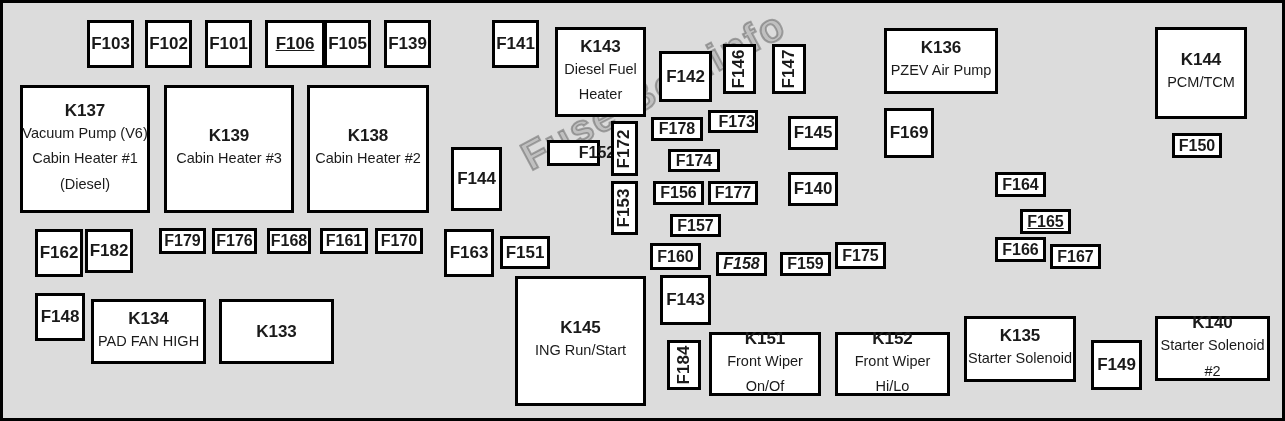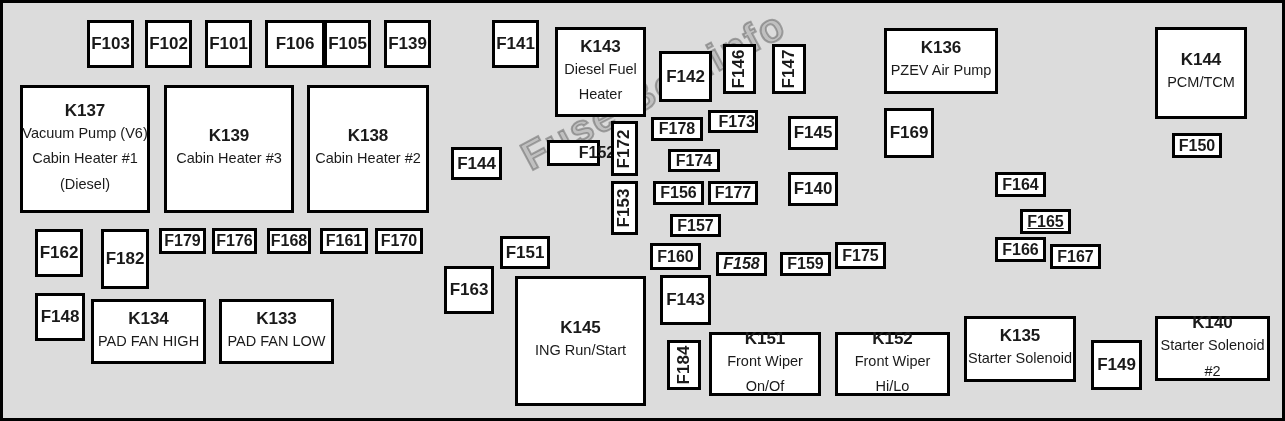--- a/index.html
+++ b/index.html
@@ -66,21 +66,21 @@
   <div id="boxes-layer">
       <div class="box" style="left: 84px; top: 17px; width: 47px; height: 48px;">
         <div class="title">F103</div>
       </div>
       <div class="box" style="left: 142px; top: 17px; width: 47px; height: 48px;">
         <div class="title">F102</div>
       </div>
       <div class="box" style="left: 202px; top: 17px; width: 47px; height: 48px;">
         <div class="title">F101</div>
       </div>
-      <div class="box" style="left: 262px; top: 17px; width: 60px; height: 48px;">
+      <div class="box" style="left: 262px; top: 17px; width: 60px; height: 48px; text-decoration: underline;">
         <div class="title">F106</div>
       </div>
       <div class="box" style="left: 321px; top: 17px; width: 47px; height: 48px;">
         <div class="title">F105</div>
       </div>
       <div class="box" style="left: 381px; top: 17px; width: 47px; height: 48px;">
         <div class="title">F139</div>
       </div>
       <div class="box" style="left: 441px; top: 17px; width: 47px; height: 48px; margin-left: 48px;">
         <div class="title">F141</div>
@@ -120,21 +120,21 @@
       </div>
       <div class="box vertical" style="left: 769px; top: 41px; width: 34px; height: 50px;">
         <div class="title">F147</div>
       </div>
       <div class="box" style="left: 881px; top: 105px; width: 50px; height: 50px;">
         <div class="title">F169</div>
       </div>
       <div class="box small" style="left: 1169px; top: 130px; width: 50px; height: 25px;">
         <div class="title">F150</div>
       </div>
-      <div class="box" style="left: 448px; top: 144px; width: 51px; height: 33px;">
+      <div class="box" style="left: 448px; top: 144px; width: 51px; height: 64px;">
         <div class="title">F144</div>
       </div>
       <div class="box small" style="left: 544px; top: 137px; width: 52px; height: 26px; padding-left: 47px;">
         <div class="title">F152</div>
       </div>
       <div class="box vertical" style="left: 608px; top: 118px; width: 27px; height: 55px;">
         <div class="title">F172</div>
       </div>
       <div class="box vertical" style="left: 608px; top: 178px; width: 27px; height: 54px;">
         <div class="title">F153</div>
@@ -171,39 +171,39 @@
       </div>
       <div class="box small" style="left: 992px; top: 234px; width: 51px; height: 25px;">
         <div class="title">F166</div>
       </div>
       <div class="box small" style="left: 1047px; top: 241px; width: 51px; height: 25px;">
         <div class="title">F167</div>
       </div>
       <div class="box" style="left: 32px; top: 226px; width: 48px; height: 48px;">
         <div class="title">F162</div>
       </div>
-      <div class="box" style="left: 98px; top: 226px; width: 48px; height: 60px;">
+      <div class="box" style="left: 82px; top: 226px; width: 48px; height: 44px;">
         <div class="title">F182</div>
       </div>
       <div class="box small" style="left: 156px; top: 225px; width: 47px; height: 26px;">
         <div class="title">F179</div>
       </div>
       <div class="box small" style="left: 209px; top: 225px; width: 45px; height: 26px;">
         <div class="title">F176</div>
       </div>
       <div class="box small" style="left: 264px; top: 225px; width: 44px; height: 26px;">
         <div class="title">F168</div>
       </div>
       <div class="box small" style="left: 317px; top: 225px; width: 48px; height: 26px;">
         <div class="title">F161</div>
       </div>
       <div class="box small" style="left: 372px; top: 225px; width: 48px; height: 26px;">
         <div class="title">F170</div>
       </div>
-      <div class="box" style="left: 441px; top: 226px; width: 50px; height: 48px; margin-top: 37px;">
+      <div class="box" style="left: 441px; top: 226px; width: 50px; height: 48px;">
         <div class="title">F163</div>
       </div>
       <div class="box" style="left: 497px; top: 233px; width: 50px; height: 33px;">
         <div class="title">F151</div>
       </div>
       <div class="box small" style="left: 647px; top: 240px; width: 51px; height: 27px;">
         <div class="title">F160</div>
       </div>
       <div class="box small" style="left: 713px; top: 249px; width: 51px; height: 24px; font-style: italic;">
         <div class="title">F158</div>
@@ -219,21 +219,20 @@
       </div>
       <div class="box" style="left: 32px; top: 290px; width: 50px; height: 48px;">
         <div class="title">F148</div>
       </div>
       <div class="box" style="left: 88px; top: 296px; width: 115px; height: 65px;">
         <div class="title">K134</div>
         <div class="desc">PAD FAN HIGH</div>
       </div>
       <div class="box" style="left: 216px; top: 296px; width: 115px; height: 65px;">
         <div class="title">K133</div>
-        <div class="desc">PAD FAN LOW</div>
       </div>
       <div class="box" style="left: 512px; top: 273px; width: 131px; height: 130px;">
         <div class="title">K145</div>
         <div class="desc">ING Run/Start</div>
       </div>
       <div class="box vertical" style="left: 664px; top: 337px; width: 34px; height: 50px;">
         <div class="title">F184</div>
       </div>
       <div class="box" style="left: 706px; top: 329px; width: 112px; height: 64px;">
         <div class="title">K151</div>

